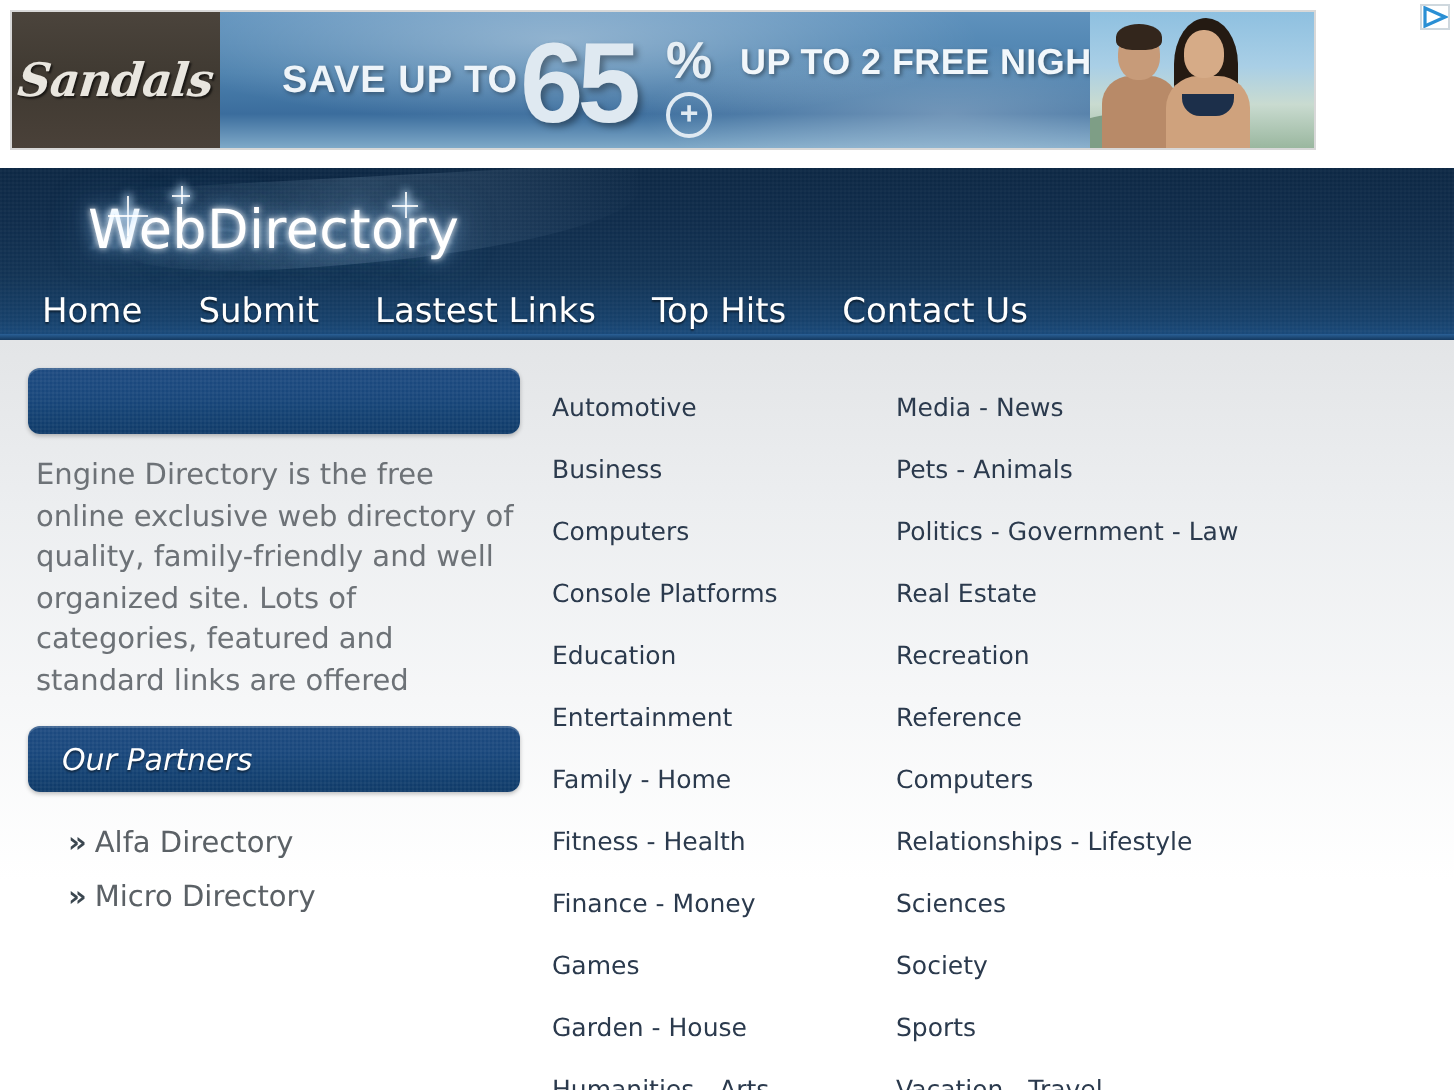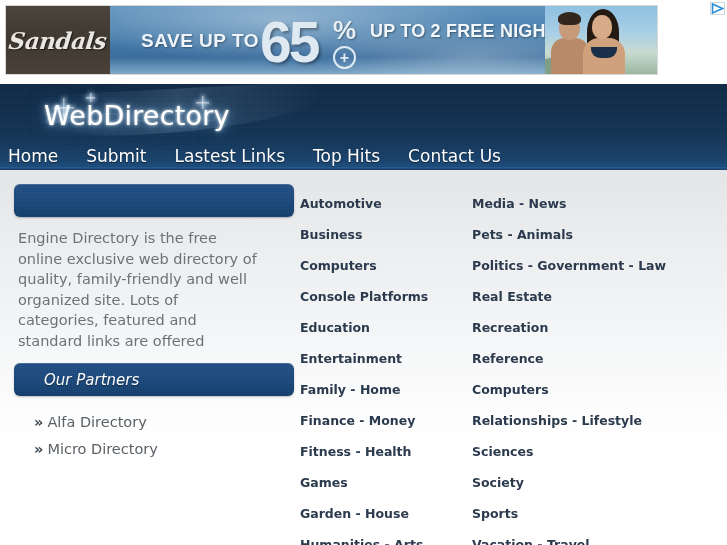--- a/index.html
+++ b/index.html
@@ -238,21 +238,21 @@
   }
   .mainnav a {
     color: #ffffff;
     font-size: 17px;
     text-decoration: none;
     font-family: "DejaVu Sans", sans-serif;
     padding: 0 14px;
     cursor: pointer;
     text-shadow: 0 1px 1px rgba(0,0,0,.5);
   }
-  .mainnav a:first-child { padding-left: 8px; }
+  .mainnav a:first-child { padding-left: 21px; }
 
   .hdr-bottomline {
     position: absolute; left: 0; bottom: 0; width: 100%; height: 3px;
     background: linear-gradient(to bottom, #2a6096, #14395f);
   }
 
   
   .content {
     position: absolute;
     left: 0; top: 170px;
@@ -260,29 +260,29 @@
     background: linear-gradient(to bottom, #e3e5e7 0%, #eceef0 22%, #f6f7f8 48%, #ffffff 72%, #ffffff 100%);
   }
 
   
   .sidebar {
     position: absolute;
     left: 14px; top: 14px;
     width: 246px;
   }
   .side-box {
-    width: 280px;
+    width: 246px;
     height: 33px;
     border-radius: 6px;
     background:
       linear-gradient(to bottom, #1d4a80 0%, #19477c 40%, #144274 65%, #0f3a68 100%);
     box-shadow: 0 1px 2px rgba(0,0,0,.25), inset 0 1px 0 rgba(255,255,255,.16);
     display: flex;
     align-items: center;
-    padding-left: 30px;
+    padding-left: 17px;
     overflow: hidden;
     position: relative;
   }
   .side-box::after {
     content: "";
     position: absolute; inset: 0;
     background-image:
       repeating-linear-gradient(0deg, rgba(255,255,255,.03) 0 1px, rgba(0,0,0,0) 1px 2px),
       repeating-linear-gradient(90deg, rgba(255,255,255,.03) 0 1px, rgba(0,0,0,0) 1px 2px);
     pointer-events: none;
@@ -327,28 +327,27 @@
     left: 276px; top: 18px;
     width: 440px;
     display: flex;
   }
   .cat-col { width: 172px; }
   .cat-col.col2 { width: 268px; }
   .cat-col a {
     display: block;
     color: #2b3a4d;
     font-size: 12.5px;
-    font-weight: bold;
+    font-weight: normal;
     text-decoration: none;
     font-family: "DejaVu Sans", sans-serif;
     line-height: 31px;
     height: 31px;
     white-space: nowrap;
     cursor: pointer;
-    margin-left: 24px;
   }
 </style>
 </head>
 <body>
 
 <div id="page">
 
   <div class="ad-strip">
     <div class="ad-banner">
       <div class="ad-sky"></div>
@@ -432,22 +431,22 @@
     <div class="cats">
 
       <div class="cat-col col1">
         <a href="#">Automotive</a>
         <a href="#">Business</a>
         <a href="#">Computers</a>
         <a href="#">Console Platforms</a>
         <a href="#">Education</a>
         <a href="#">Entertainment</a>
         <a href="#">Family - Home</a>
+        <a href="#">Fitness - Health</a>
         <a href="#">Finance - Money</a>
-        <a href="#">Fitness - Health</a>
         <a href="#">Games</a>
         <a href="#">Garden - House</a>
         <a href="#">Humanities - Arts</a>
       </div>
 
       <div class="cat-col col2">
         <a href="#">Media - News</a>
         <a href="#">Pets - Animals</a>
         <a href="#">Politics - Government - Law</a>
         <a href="#">Real Estate</a>

